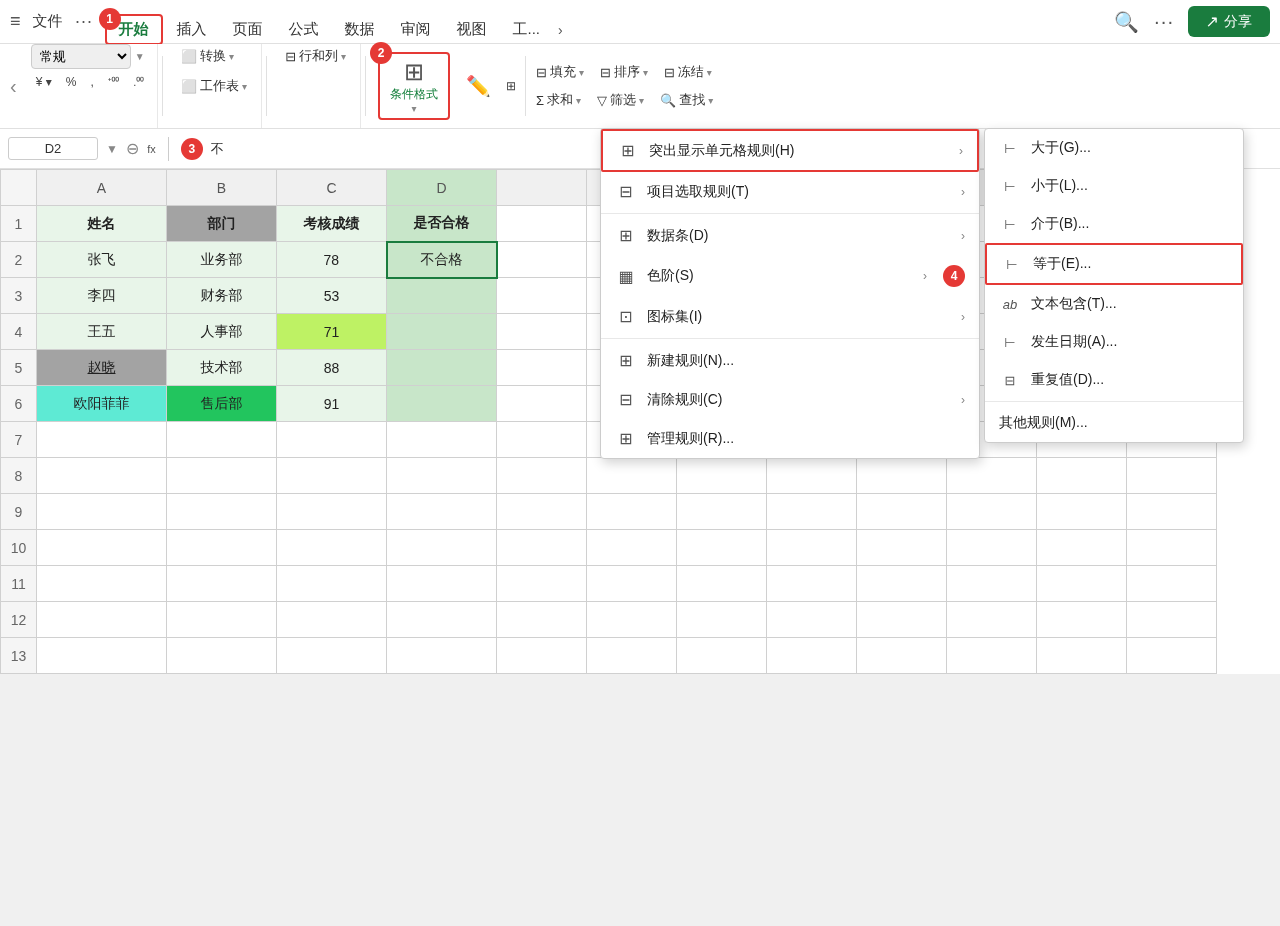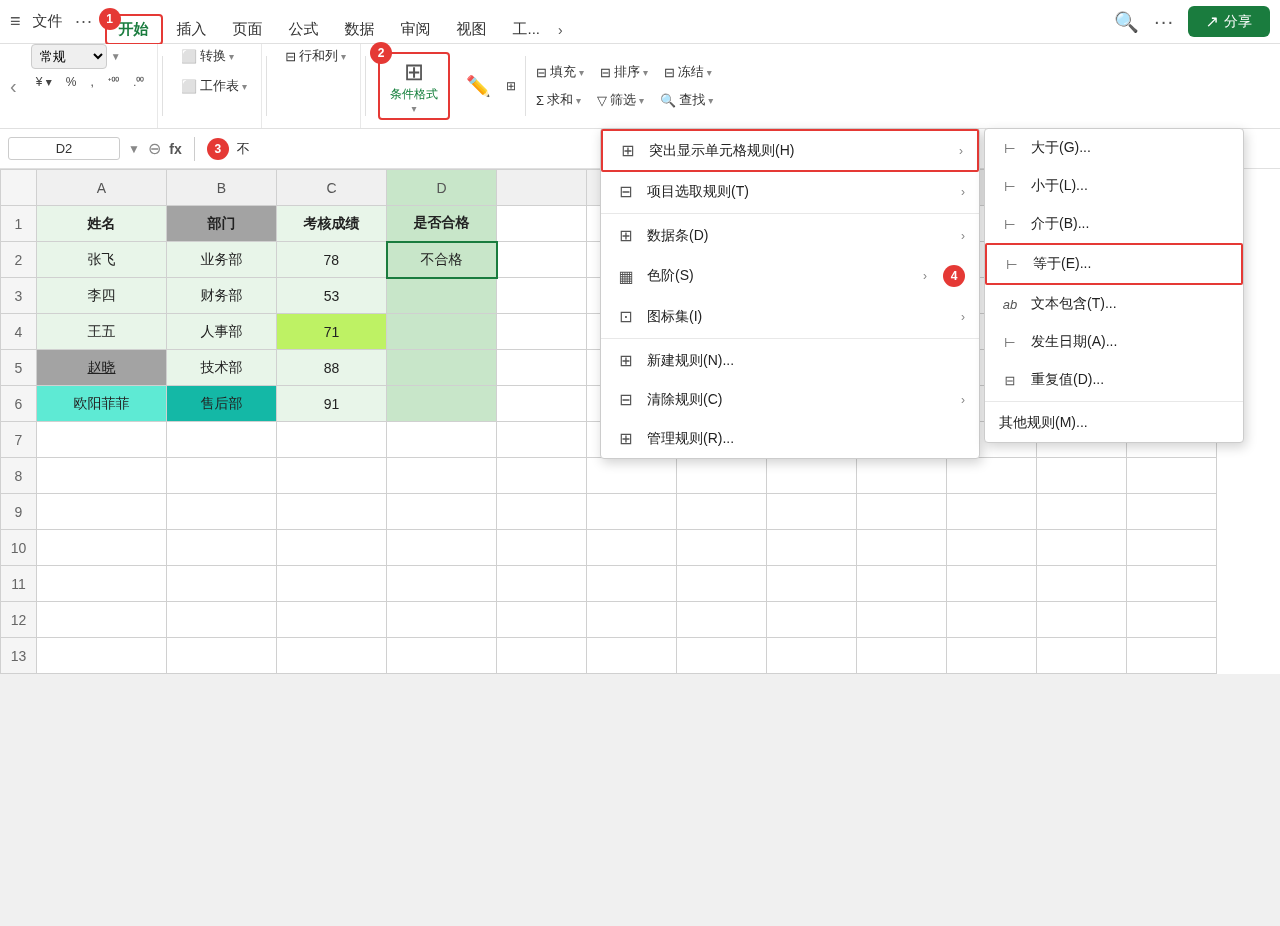--- a/index.html
+++ b/index.html
@@ -132,21 +132,21 @@
       color: #333;
       white-space: nowrap;
     }
     .tb-caret { font-size: 10px; color: #888; }
 
     .format-select {
       border: 1px solid #ccc;
       border-radius: 4px;
       padding: 3px 4px;
       font-size: 13px;
-      width: 76px;
+      width: 100px;
     }
 
     
     .cond-format-btn {
       display: flex;
       flex-direction: column;
       align-items: center;
       justify-content: center;
       border: 2px solid #e53935;
       border-radius: 4px;
@@ -173,21 +173,21 @@
       align-items: center;
       border-bottom: 1px solid #e0e0e0;
       padding: 0 8px;
       gap: 8px;
     }
     .cell-ref {
       border: 1px solid #ccc;
       border-radius: 3px;
       padding: 3px 8px;
       font-size: 13px;
-      width: 112px;
+      width: 90px;
       text-align: center;
       color: #333;
     }
     .formula-icon {
       font-size: 16px;
       color: #888;
     }
     .formula-input {
       flex: 1;
       font-size: 13px;
@@ -483,21 +483,21 @@
         <span class="tb-caret">▾</span>
       </div>
     </div>
   </div>
 </div>
 
 <div class="formula-bar">
   <input class="cell-ref" type="text" value="D2" style="">
   <span style="color:#888;font-size:12px;">▼</span>
   <span class="formula-icon">⊖</span>
-  <span style="font-weight:bold;color:#555;font-size:14px;text-align:right;">fx</span>
+  <span style="font-weight:normal;color:#555;font-size:11px;text-align:right;">fx</span>
   <div style="width:1px;height:24px;background:#ccc;margin:0 4px;"></div>
 
   <div style="position:relative;">
     <span class="step-badge" style="position:relative;top:0;left:0;display:inline-flex;">3</span>
   </div>
   <span class="formula-input">不</span>
 </div>
 
 <div class="spreadsheet" style="overflow:auto;">
   <table>
@@ -596,21 +596,21 @@
         <td></td>
         <td></td>
         <td></td>
         <td></td>
         <td></td>
       </tr>
 
       <tr>
         <td class="row-num">6</td>
         <td style="background:#5eead4;">欧阳菲菲</td>
-        <td style="background:#14b8a6;">售后部</td>
+        <td style="background:#22c55e;">售后部</td>
         <td style="background:#e8f5e9;">91</td>
         <td style="background:#c8e6c9;"></td>
         <td></td>
         <td></td>
         <td></td>
         <td></td>
         <td></td>
         <td></td>
         <td></td>
         <td></td>

